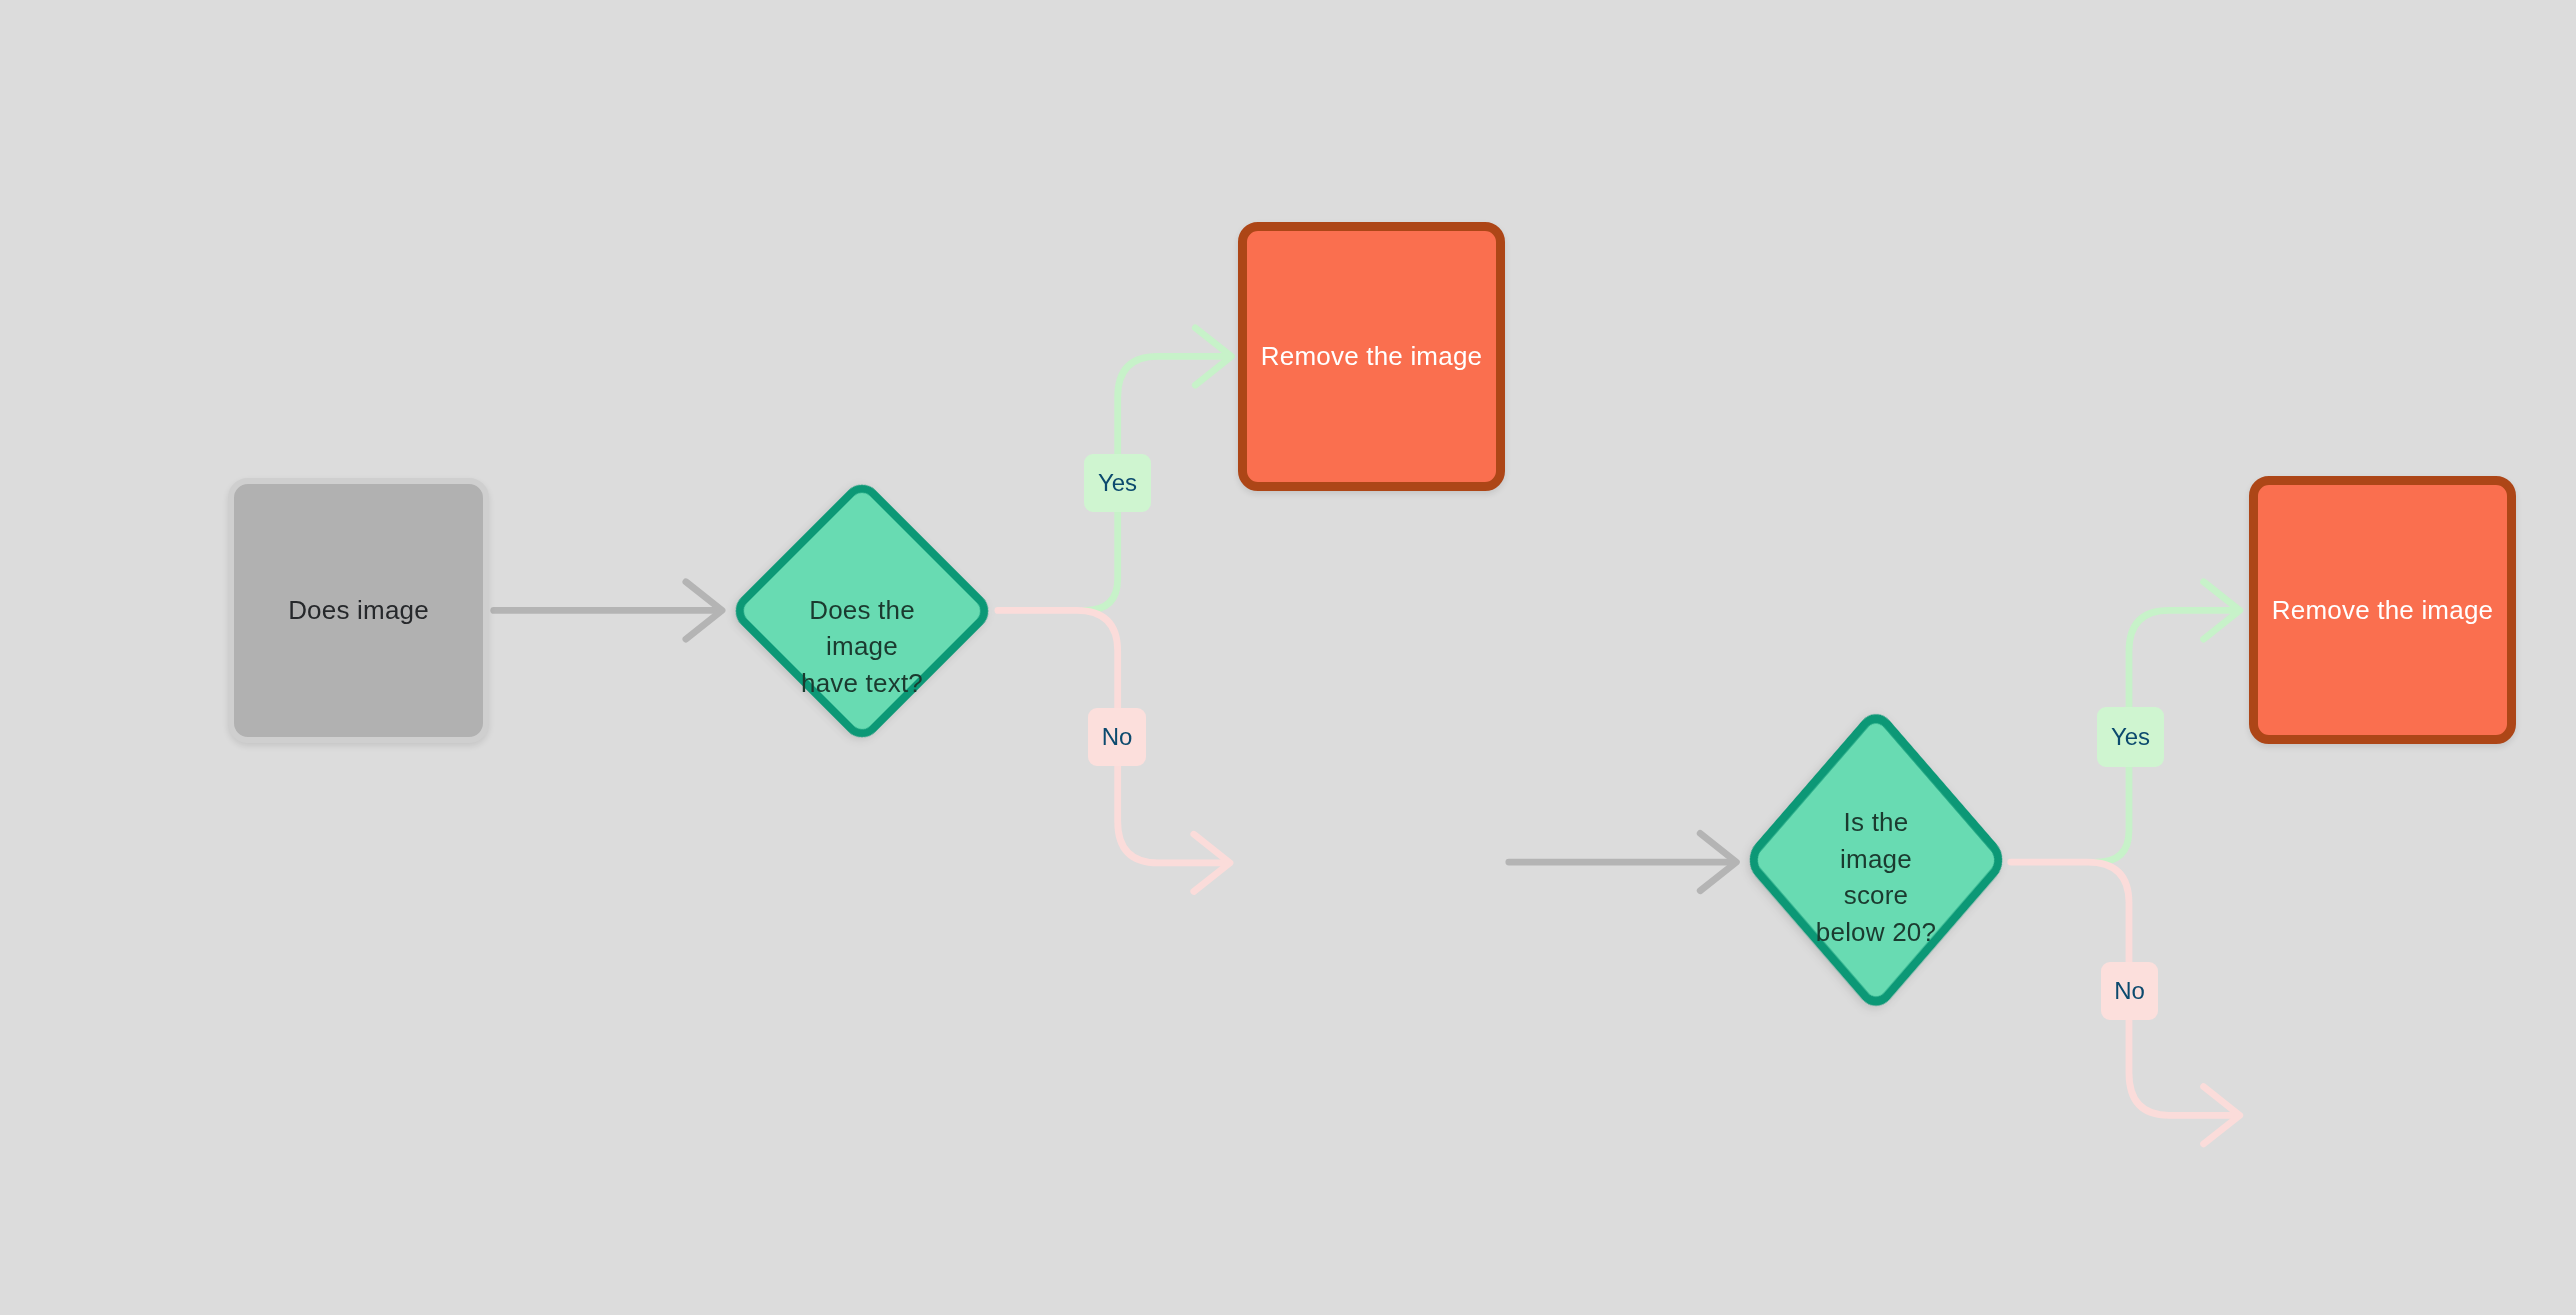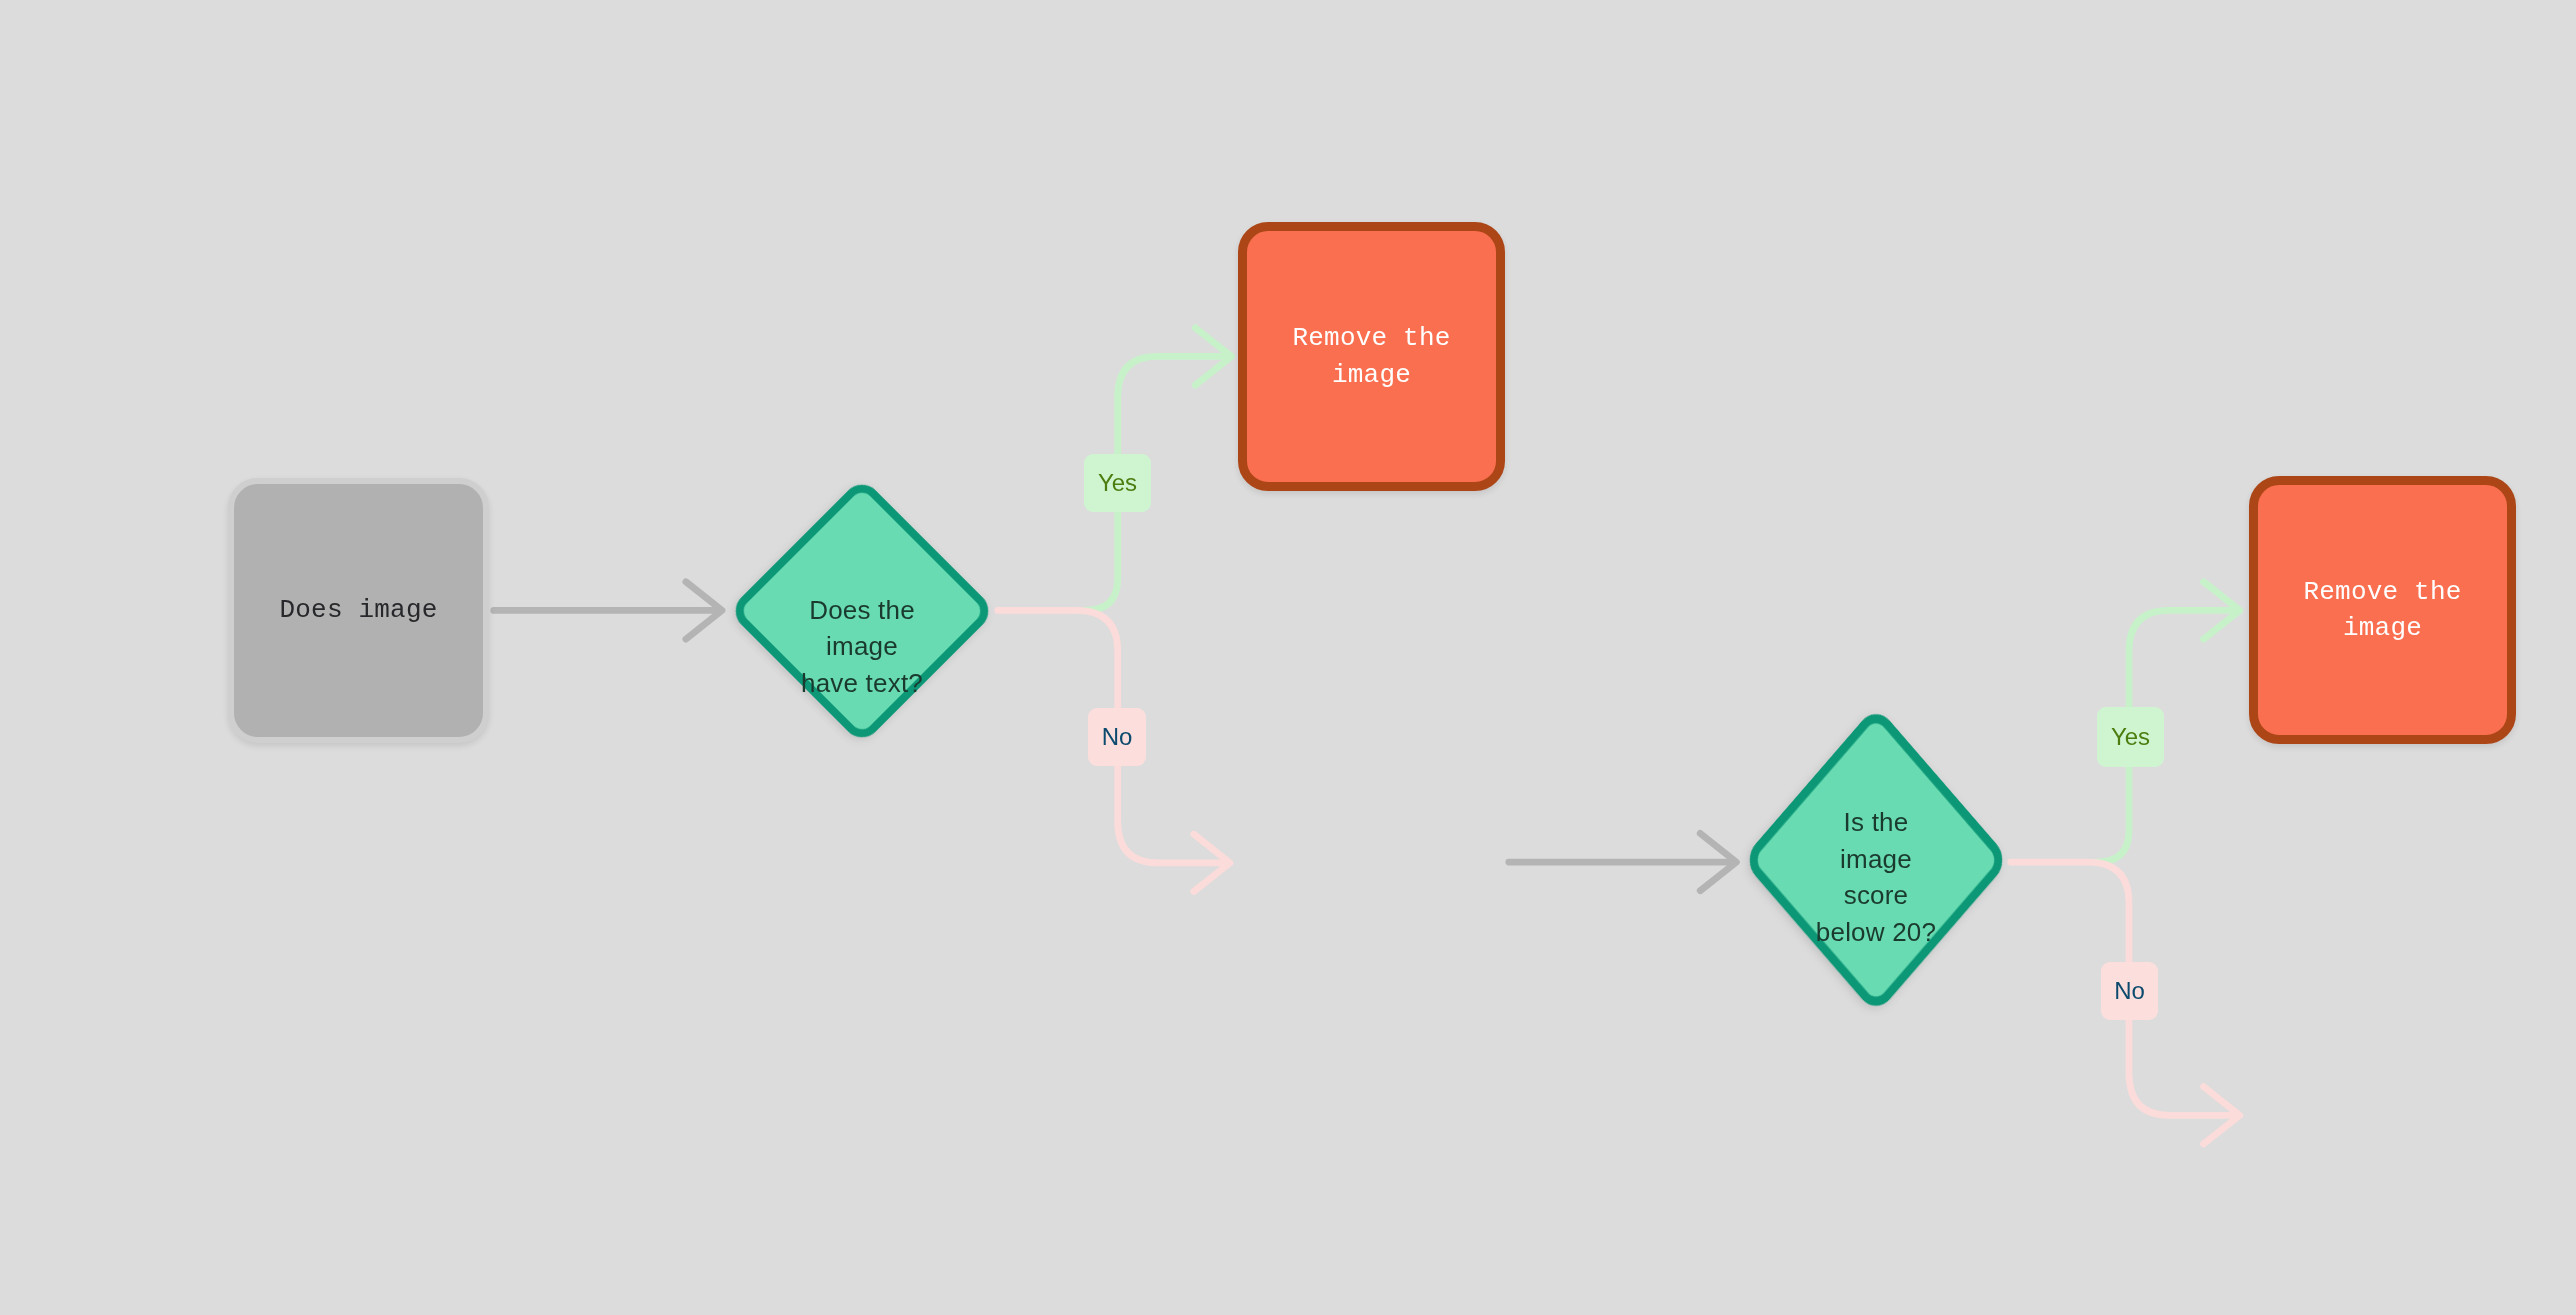--- a/index.html
+++ b/index.html
@@ -16,24 +16,23 @@
   .e-gray  { stroke: #b4b4b4; }
   .e-green { stroke: #c7f2c9; }
   .e-pink  { stroke: #fbdcda; }
 
   .node {
     position: absolute;
     box-sizing: border-box;
     display: flex;
     align-items: center;
     justify-content: center;
-    border-radius: 30px;
+    border-radius: 20px;
     box-shadow: 0 3px 6px rgba(0,0,0,0.10);
     text-align: center;
-    font-family: Liberation Mono, monospace;
   }
   .label {
     white-space: pre-line;
     text-align: center;
     font-size: 26px;
     line-height: 1.4;
     letter-spacing: 0.2px;
   }
   .node-gray   { background: #b1b1b1; border: 6px solid #cfcfcf; color: #26282b; }
   .node-orange { background: #fa6f4f; border: 9px solid #ad4617; color: #ffffff; }
@@ -72,21 +71,21 @@
   .chip {
     position: absolute;
     box-sizing: border-box;
     display: flex;
     align-items: center;
     justify-content: center;
     border-radius: 9px;
     font-size: 24px;
     font-weight: 500;
   }
-  .chip-yes { background: #cff5d0; color: #4d7c0f; }
+  .chip-yes { background: #cff5d0; color: #0c4a6e; }
   .chip-no  { background: #fcdfdc; color: #0c4a6e; }
   .chip-yes-1 { left: 1084px; top: 454px;  width: 67px; height: 58px; }
   .chip-no-1  { left: 1088px; top: 708px;  width: 58px; height: 58px; }
   .chip-yes-2 { left: 2097px; top: 707px;  width: 67px; height: 60px; }
   .chip-no-2  { left: 2101px; top: 962px; width: 57px; height: 58px; }
 </style>
 </head>
 <body>
 
 <div class="canvas">

